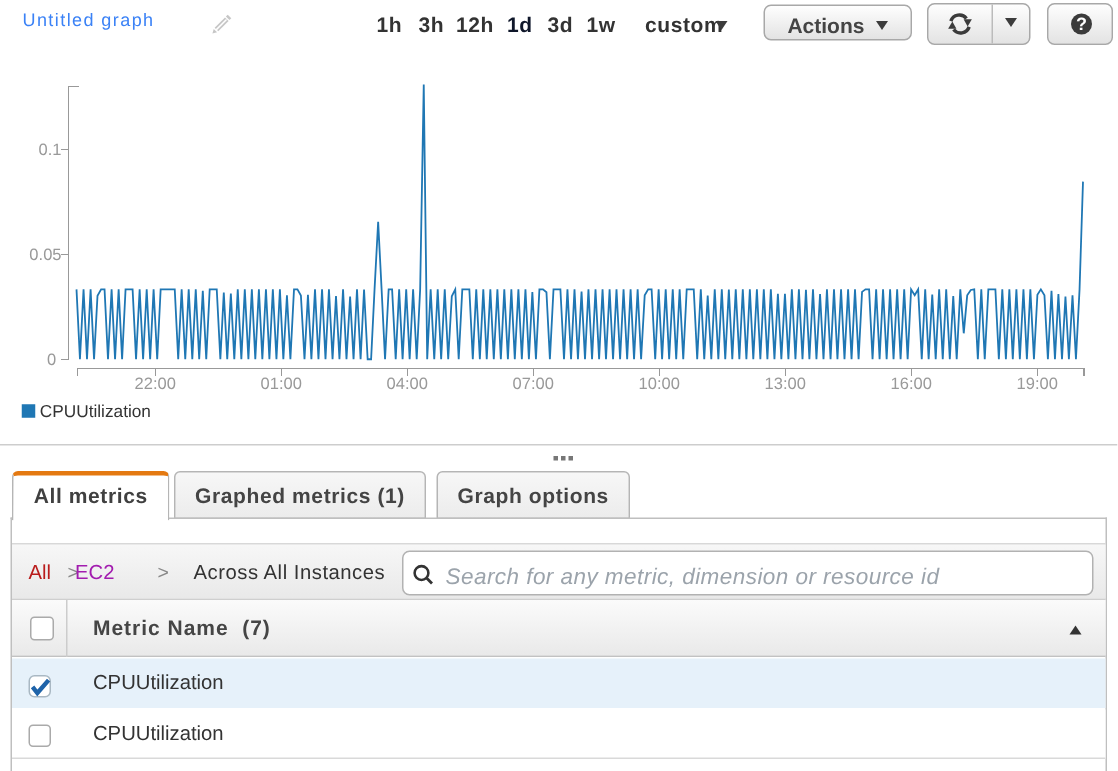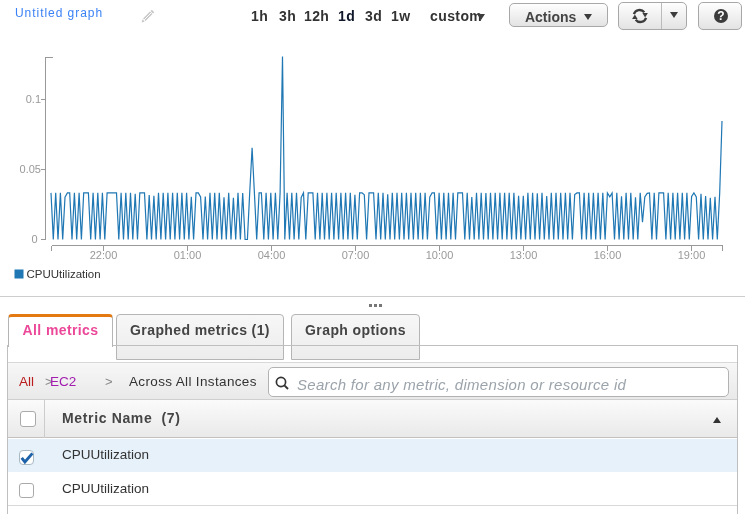--- a/index.html
+++ b/index.html
@@ -1,20 +1,20 @@
 <!DOCTYPE html>
 <html><head>
 <meta charset="utf-8">
 <style>
 * { margin:0; padding:0; box-sizing:border-box; }
 html,body { width:745px; height:514px; background:#fff; font-family:"Liberation Sans", sans-serif; overflow:hidden; }
 .abs { position:absolute; }
 .btn { position:absolute; background:linear-gradient(#fefefe,#e3e3e3); border:1px solid #a8a8a8; border-radius:5px; color:#444; font-weight:bold; font-size:14px; }
 .caret { display:inline-block; width:0; height:0; border-left:4.5px solid transparent; border-right:4.5px solid transparent; border-top:6px solid #3c3c3c; vertical-align:middle; }
-.tab { position:absolute; top:314px; height:46px; border:1px solid #b5b5b5; border-radius:4px 4px 0 0; background:linear-gradient(#f7f7f7,#ececec); font-weight:bold; font-size:14px; letter-spacing:0.4px; color:#444; text-align:center; line-height:30px; }
+.tab { position:absolute; top:314px; height:32px; border:1px solid #b5b5b5; border-radius:4px 4px 0 0; background:linear-gradient(#f7f7f7,#ececec); font-weight:bold; font-size:14px; letter-spacing:0.4px; color:#444; text-align:center; line-height:30px; }
 .cb { position:absolute; width:16px; height:16px; background:#fff; border:1px solid #aaa; border-radius:3px; }
 </style>
 </head>
 <body style="position:relative;">
 
 <div class="abs" style="left:15px;top:6px;font-size:12px;letter-spacing:0.95px;color:#3b82f6;">Untitled graph</div>
 <svg class="abs" style="left:141px;top:9px;" width="14" height="14" viewBox="0 0 14 14">
   <g fill="#c6c6c6">
     <path d="M0.6 13.4 L1.5 10.3 L3.7 12.5 Z"></path>
     <path d="M2.1 9.5 L9.0 2.6 L11.4 5.0 L4.5 11.9 Z"></path>
@@ -82,21 +82,21 @@
     <text x="691.5" y="259" text-anchor="middle">19:00</text>
   </g>
   <polyline points="51.0,192.9 53.3,239.5 55.7,192.9 58.0,239.5 60.4,192.9 62.7,239.5 65.0,197.2 67.4,192.9 69.7,192.9 72.0,239.5 74.4,192.9 76.7,239.5 79.1,192.9 81.4,239.5 83.7,192.9 86.1,192.9 88.4,192.9 90.7,239.5 93.1,192.9 95.4,239.5 97.8,192.9 100.1,239.5 102.4,192.9 104.8,239.5 107.1,192.9 109.4,192.9 111.8,192.9 114.1,192.9 116.5,192.9 118.8,239.5 121.1,192.9 123.5,239.5 125.8,192.9 128.2,239.5 130.5,192.9 132.8,239.5 135.2,193.9 137.5,239.5 139.8,192.9 142.2,192.9 144.5,192.9 146.9,239.5 149.2,195.1 151.5,239.5 153.9,195.7 156.2,239.5 158.5,192.9 160.9,239.5 163.2,192.9 165.6,239.5 167.9,192.9 170.2,239.5 172.6,192.9 174.9,239.5 177.3,192.9 179.6,239.5 181.9,192.9 184.3,239.5 186.6,192.9 188.9,239.5 191.3,196.8 193.6,239.5 196.0,192.9 198.3,192.9 200.6,197.0 203.0,239.5 205.3,196.5 207.6,239.5 210.0,192.9 212.3,239.5 214.7,192.9 217.0,239.5 219.3,192.9 221.7,239.5 224.0,197.4 226.3,239.5 228.7,192.9 231.0,239.5 233.4,197.7 235.7,239.5 238.0,192.9 240.4,239.5 242.7,193.0 245.1,239.5 247.4,239.5 249.7,192.9 252.1,147.8 254.4,192.9 256.7,239.5 259.1,192.9 261.4,192.9 263.8,239.5 266.1,192.9 268.4,239.5 270.8,192.9 273.1,239.5 275.4,192.9 277.8,239.5 280.1,192.9 282.5,56.4 284.8,239.5 287.1,192.9 289.5,239.5 291.8,192.9 294.1,239.5 296.5,192.9 298.8,239.5 301.2,197.5 303.5,192.9 305.8,239.5 308.2,192.9 310.5,192.9 312.9,192.9 315.2,239.5 317.5,192.9 319.9,239.5 322.2,192.9 324.5,239.5 326.9,192.9 329.2,239.5 331.6,192.9 333.9,239.5 336.2,192.9 338.6,239.5 340.9,192.9 343.2,239.5 345.6,192.9 347.9,239.5 350.3,192.9 352.6,239.5 354.9,194.7 357.3,239.5 359.6,192.9 362.0,192.9 364.3,194.8 366.6,239.5 369.0,192.9 371.3,192.9 373.6,192.9 376.0,239.5 378.3,192.9 380.7,239.5 383.0,192.9 385.3,239.5 387.7,194.4 390.0,239.5 392.3,192.9 394.7,239.5 397.0,192.9 399.4,239.5 401.7,192.9 404.0,239.5 406.4,192.9 408.7,239.5 411.0,192.9 413.4,239.5 415.7,192.9 418.1,239.5 420.4,192.9 422.7,239.5 425.1,192.9 427.4,239.5 429.8,196.9 432.1,192.9 434.4,192.9 436.8,239.5 439.1,192.9 441.4,239.5 443.8,192.9 446.1,239.5 448.5,192.9 450.8,239.5 453.1,192.9 455.5,239.5 457.8,192.9 460.1,192.9 462.5,192.9 464.8,239.5 467.2,192.9 469.5,239.5 471.8,197.0 474.2,239.5 476.5,192.9 478.9,239.5 481.2,192.9 483.5,239.5 485.9,193.0 488.2,239.5 490.5,192.9 492.9,239.5 495.2,192.9 497.6,239.5 499.9,192.9 502.2,239.5 504.6,192.9 506.9,239.5 509.2,192.9 511.6,239.5 513.9,192.9 516.3,239.5 518.6,195.8 520.9,239.5 523.3,195.8 525.6,239.5 527.9,192.9 530.3,239.5 532.6,192.9 535.0,239.5 537.3,193.2 539.6,239.5 542.0,192.9 544.3,239.5 546.7,196.0 549.0,239.5 551.3,192.9 553.7,239.5 556.0,192.9 558.3,239.5 560.7,192.9 563.0,239.5 565.4,192.9 567.7,239.5 570.0,192.9 572.4,239.5 574.7,194.6 577.0,192.9 579.4,192.9 581.7,239.5 584.1,192.9 586.4,239.5 588.7,192.9 591.1,239.5 593.4,192.9 595.7,239.5 598.1,192.9 600.4,239.5 602.8,192.9 605.1,239.5 607.4,192.9 609.8,196.8 612.1,192.9 614.5,239.5 616.8,192.9 619.1,239.5 621.5,196.3 623.8,239.5 626.1,192.9 628.5,239.5 630.8,192.9 633.2,239.5 635.5,197.4 637.8,239.5 640.2,192.9 642.5,222.2 644.8,196.9 647.2,193.3 649.5,192.9 651.9,239.5 654.2,192.9 656.5,239.5 658.9,192.9 661.2,192.9 663.6,192.9 665.9,239.5 668.2,192.9 670.6,239.5 672.9,192.9 675.2,239.5 677.6,192.9 679.9,239.5 682.3,192.9 684.6,239.5 686.9,192.9 689.3,239.5 691.6,196.5 693.9,192.9 696.3,196.9 698.6,239.5 701.0,193.9 703.3,239.5 705.6,196.1 708.0,239.5 710.3,197.7 712.6,239.5 715.0,196.8 717.3,239.5 719.7,192.9 722.0,121.1" fill="none" stroke="#1f77b4" stroke-width="1.2"></polyline>
   <rect x="14.5" y="269.5" width="9" height="9" fill="#1f77b4"></rect>
   <text x="26.5" y="278" font-size="11.5" fill="#333" font-family="Liberation Sans, sans-serif">CPUUtilization</text>
 </svg>
 
 <div class="abs" style="left:0;top:296px;width:745px;height:1px;background:#cdcdcd;"></div>
 <div class="abs" style="left:369px;top:304px;width:3px;height:3px;background:#777;box-shadow:5px 0 #777, 10px 0 #777;"></div>
 
-<div class="tab" style="left:8px;width:105px;background:#fff;border-top:3px solid #e47911;border-bottom:none;height:33px;line-height:27px;color:#ec4899;z-index:3;">All metrics</div>
+<div class="tab" style="left:8px;width:105px;background:#fff;border-top:3px solid #e47911;border-bottom:none;height:33px;line-height:27px;color:#404040;z-index:3;">All metrics</div>
 <div class="tab" style="left:116px;width:168px;">Graphed metrics (1)</div>
 <div class="tab" style="left:291px;width:129px;">Graph options</div>
 
 <div class="abs" style="left:7px;top:345px;width:731px;height:169px;border:1px solid #bfbfbf;border-bottom:none;"></div>
 
 <div class="abs" style="left:8px;top:362px;width:729px;height:38px;background:linear-gradient(#f7f7f7,#e9e9e9);border-top:1px solid #d8d8d8;border-bottom:1px solid #cfcfcf;"></div>
 <div class="abs" style="left:0;top:374px;font-size:13.5px;color:#333;white-space:nowrap;">
   <span class="abs" style="left:19px;color:#b91c1c;">All</span>
   <span class="abs" style="left:45px;color:#888;font-size:13px;">&gt;</span>
   <span class="abs" style="left:50px;color:#a21caf;">EC2</span>

